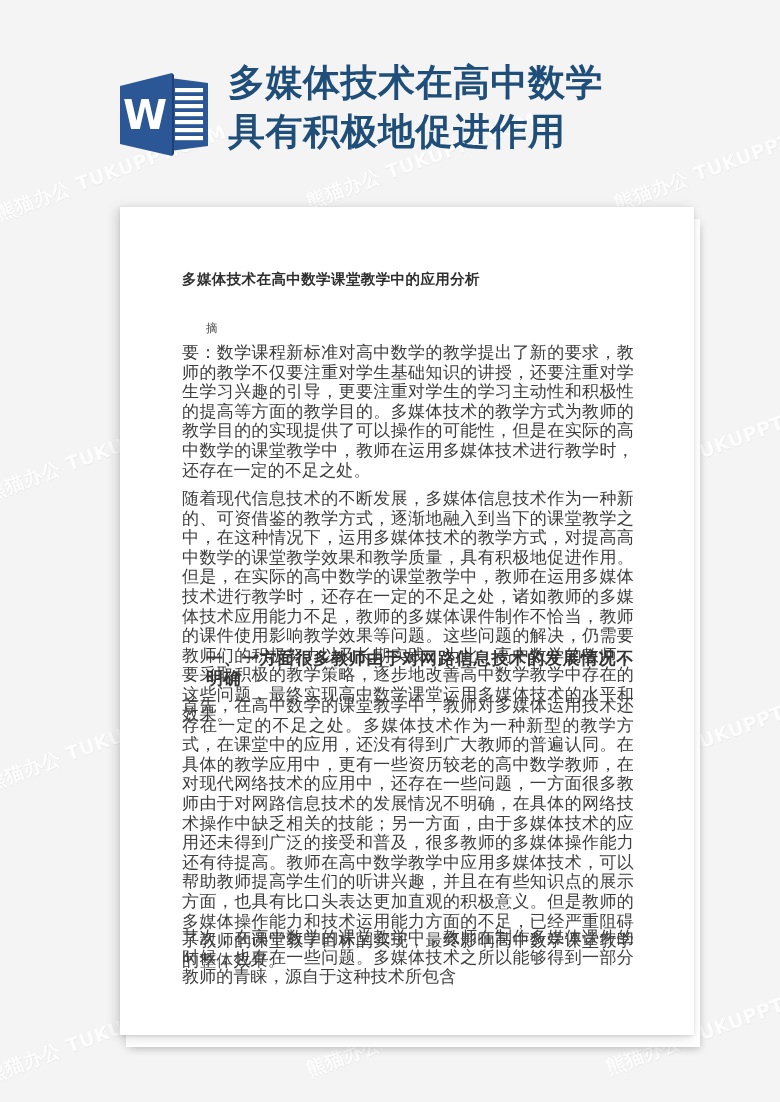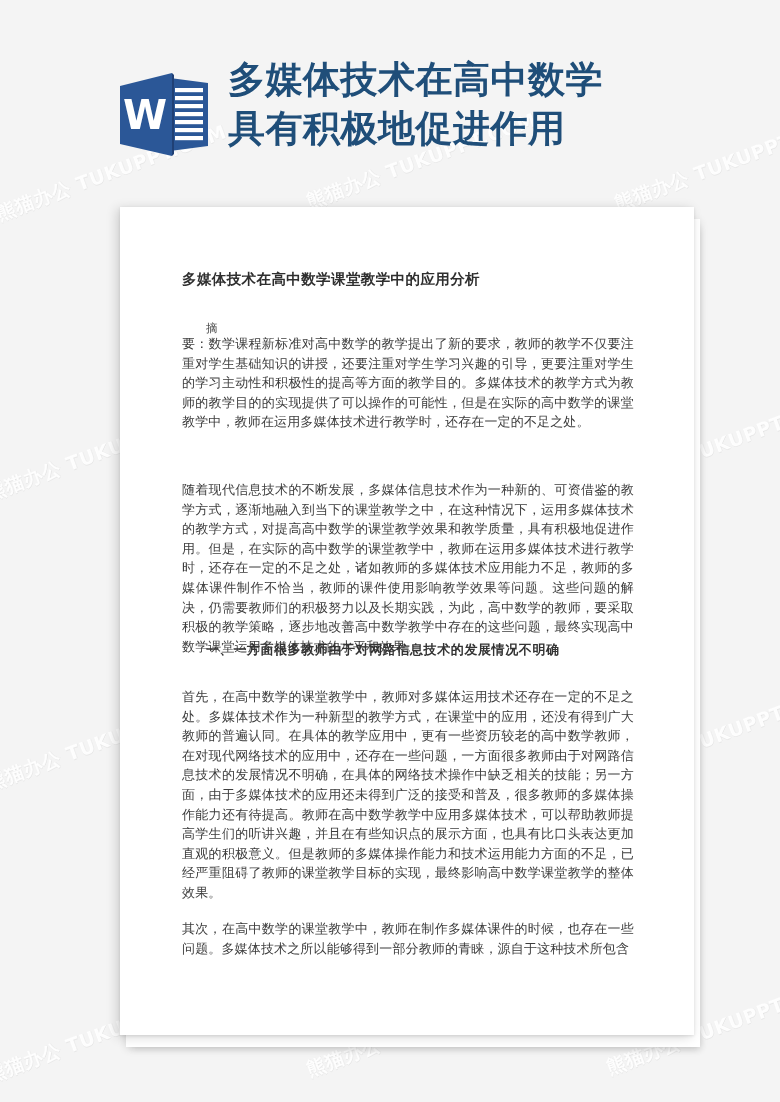--- a/index.html
+++ b/index.html
@@ -51,21 +51,21 @@
     left: 112px;
     top: 66px;
     width: 102px;
     height: 96px;
   }
   .doc-title {
     position: absolute;
     left: 228px;
     top: 58px;
     width: 540px;
-    font-family: Liberation Mono, monospace;
+    font-family: Liberation Serif, serif;
     font-weight: bold;
     font-size: 37px;
     line-height: 49px;
     color: #1f4e79;
     letter-spacing: 0.5px;
   }
   .doc-title span { display: block; }
 
   
   .page-stack {
@@ -134,26 +134,27 @@
     left: 86px;
     top: 113px;
     font-size: 11.5px;
     color: #3d3d3d;
     line-height: 16px;
   }
   .block {
     position: absolute;
     left: 62px;
     width: 452px;
-    font-size: 13px;
+    font-size: 17px;
     line-height: 19.6px;
     color: #3d3d3d;
     text-align: justify;
     text-justify: inter-ideograph;
     letter-spacing: 0.15px;
+    margin-top: 9px;
   }
   .block.abstract   { top: 127px; }
   .block.keywords   { top: 239px; left: 86px; width: 428px; }
   .block.para1      { top: 273px; }
   .block.heading1   { top: 433px; left: 86px; width: 428px; font-weight: bold; color: #333; }
   .block.para2      { top: 480px; }
   .block.para3      { top: 712px; }
 
   .block.heading1 { letter-spacing: 0.6px; }
 

